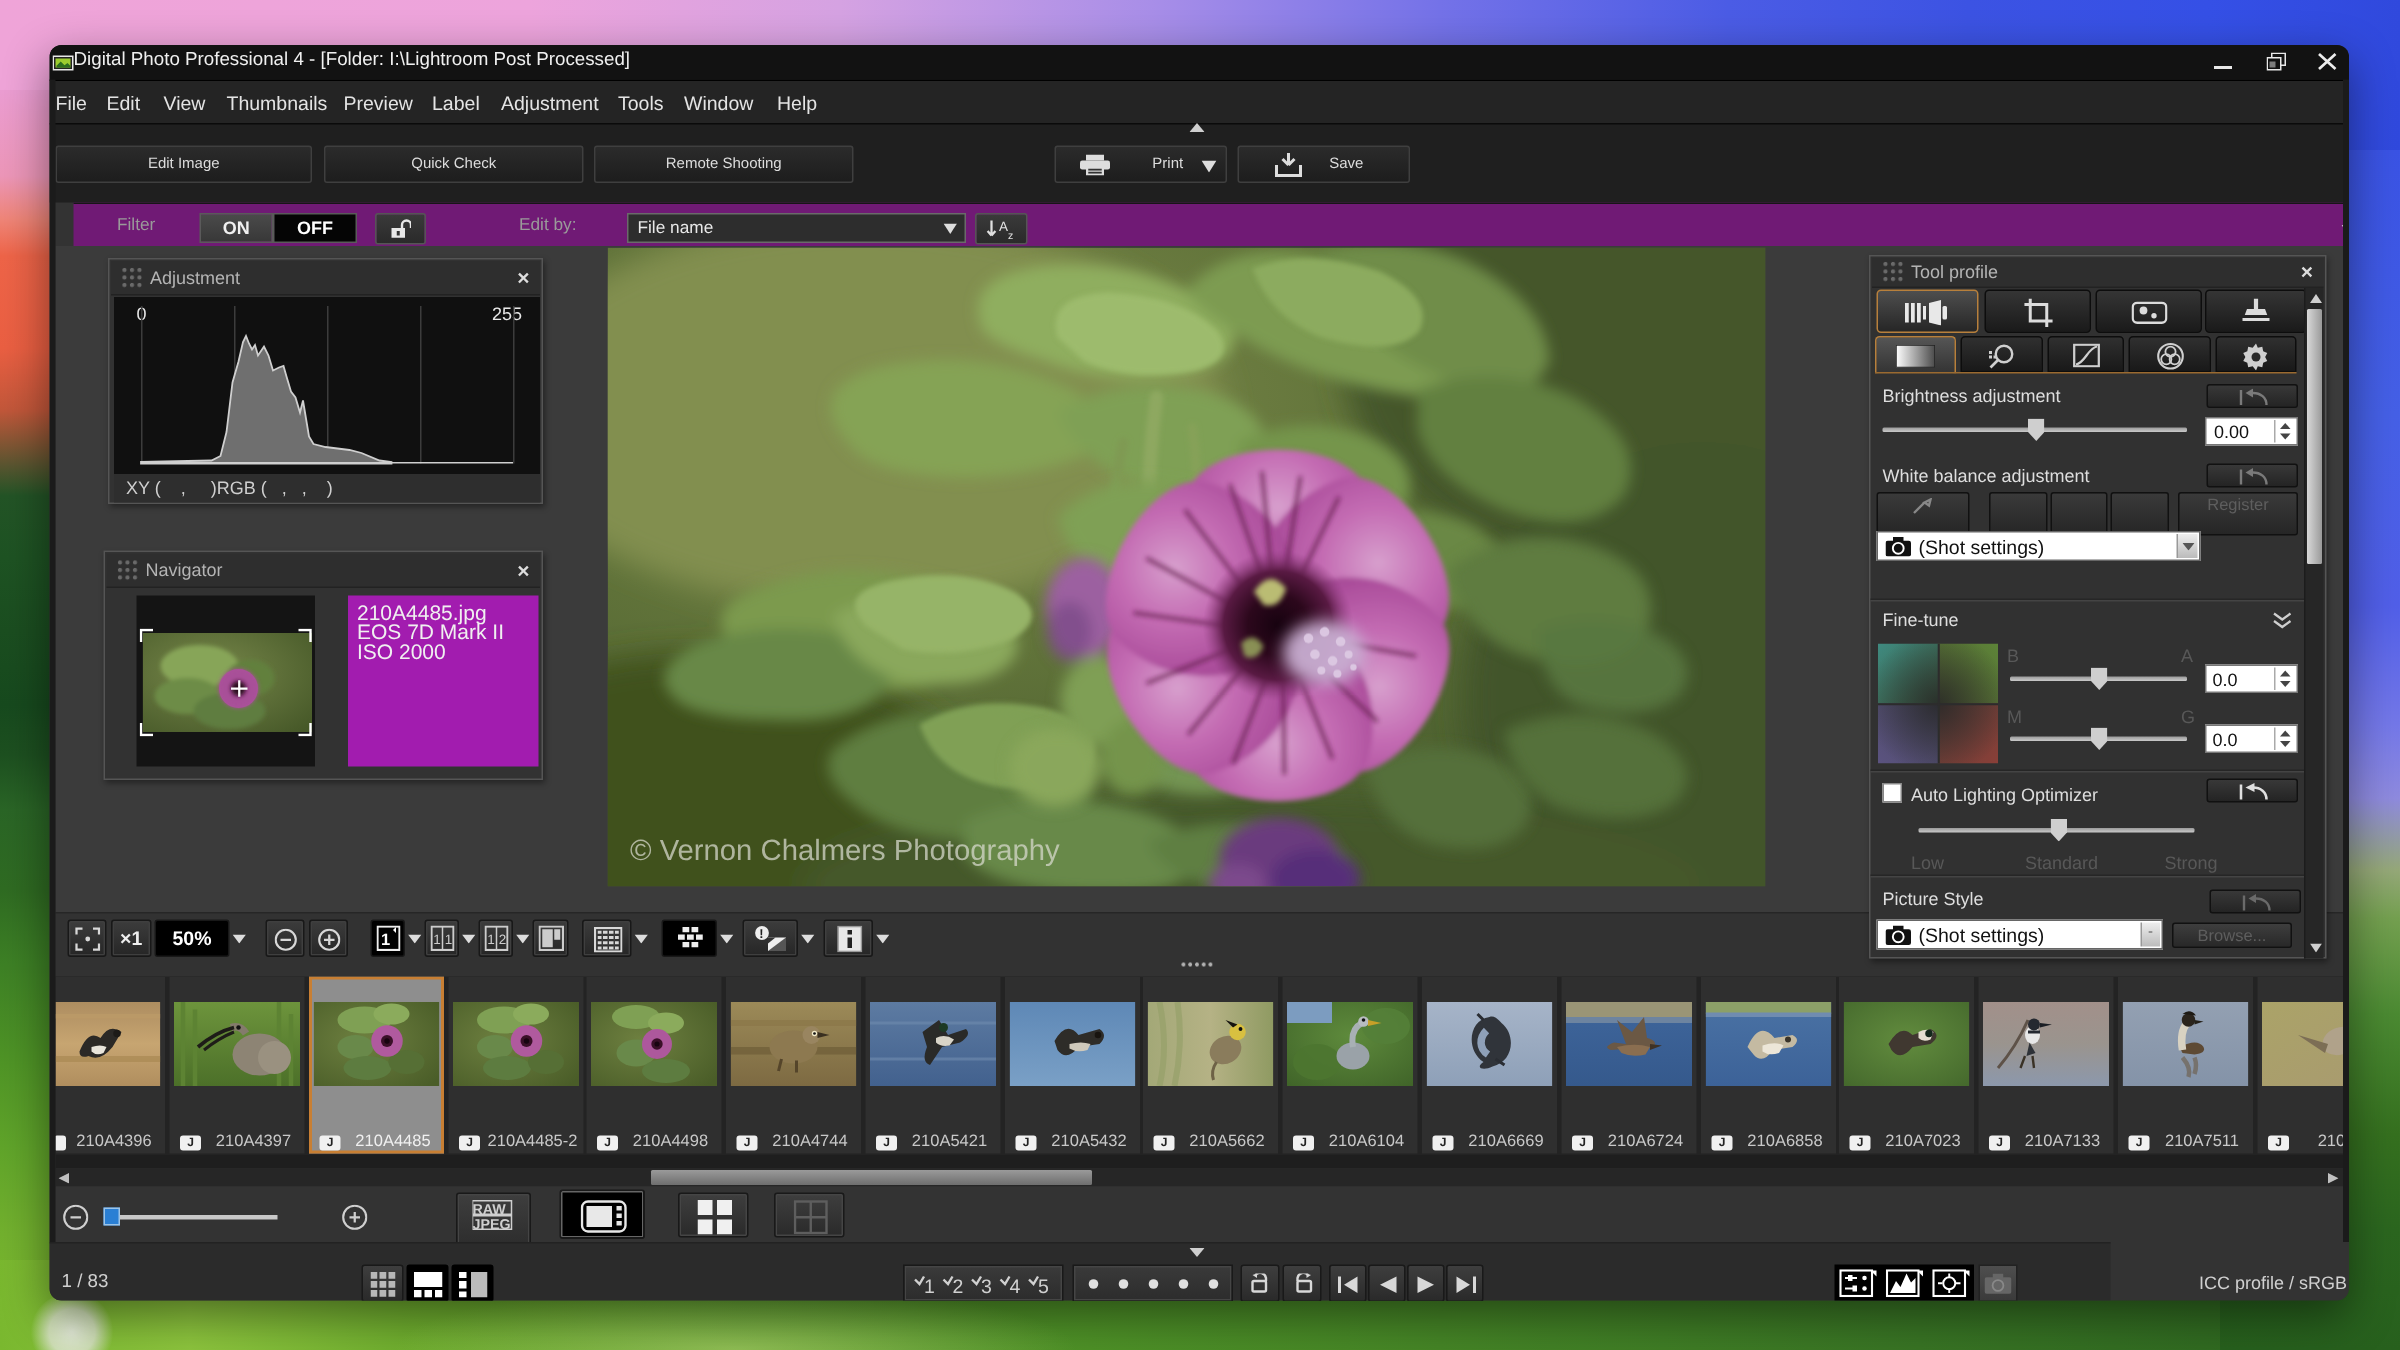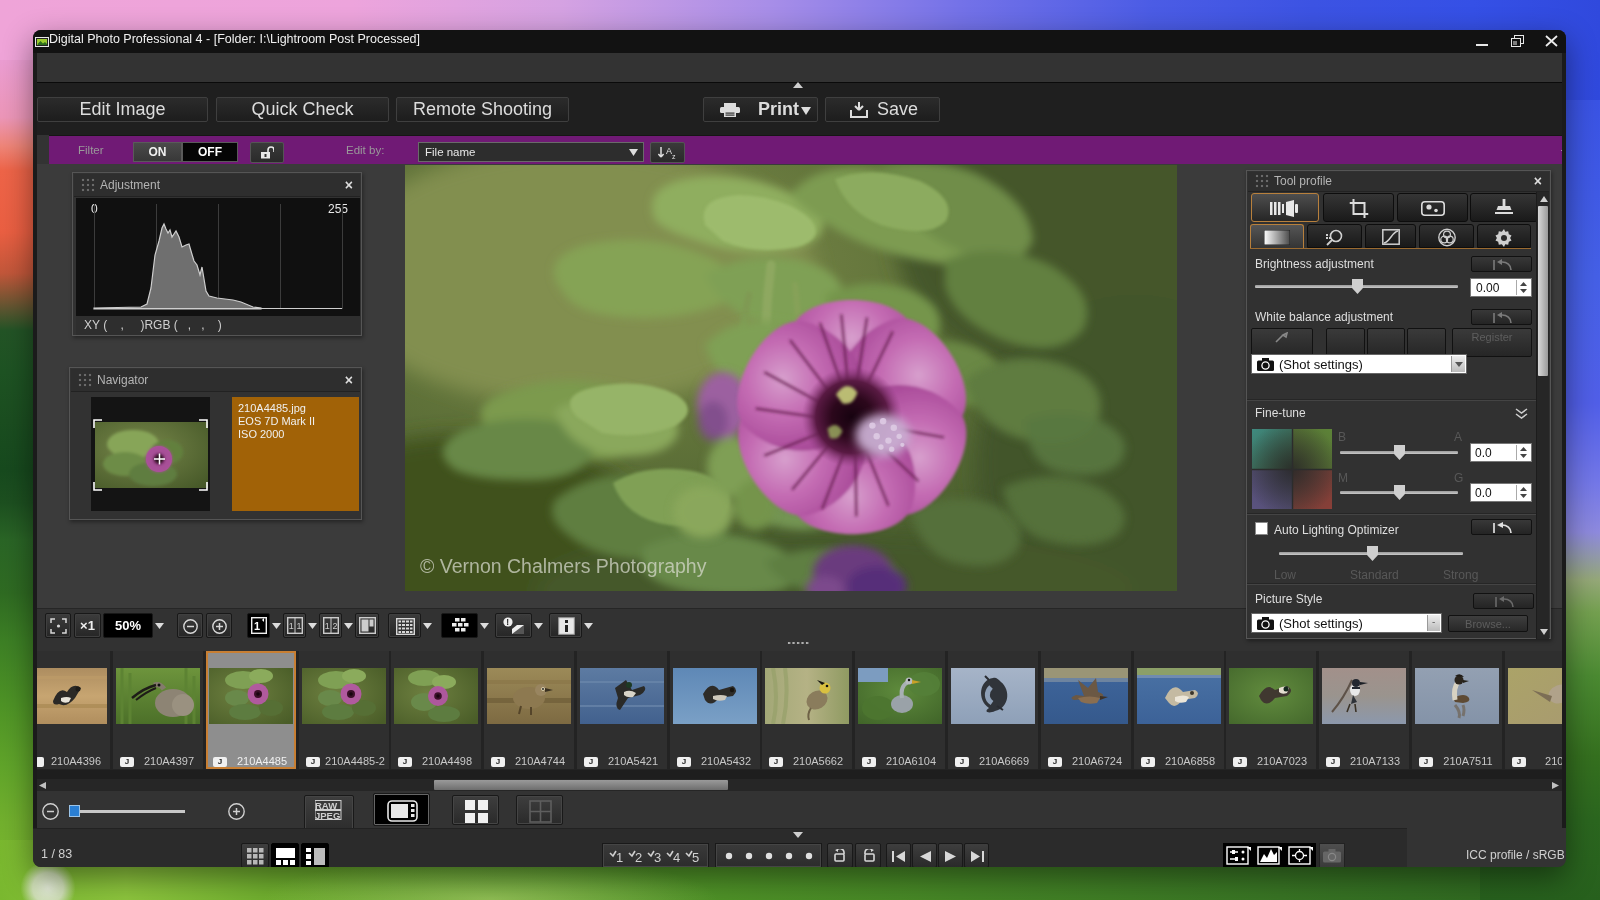--- a/index.html
+++ b/index.html
@@ -16,21 +16,21 @@
 #workspace { position:absolute; left:4px; top:134px; width:1525px; height:444px; background:#3b3b3b; overflow:hidden; }
 #zoombar { position:absolute; left:4px; top:578px; width:1525px; height:43px; background:#323232; border-top:1px solid #262626; }
 #thumbs { position:absolute; left:4px; top:621px; width:1525px; height:119px; background:#232323; overflow:hidden; }
 #gaprow { position:absolute; left:4px; top:740px; width:1525px; height:9px; background:#1e1e1e; }
 #scrollrow { position:absolute; left:4px; top:749px; width:1525px; height:12px; background:#262626; }
 #toolrow2 { position:absolute; left:4px; top:761px; width:1525px; height:37px; background:#333; }
 #statusrow { position:absolute; left:0; top:798px; width:1374px; height:39px; background:#2b2b2b; border-top:1px solid #222; }
 #winleft { position:absolute; left:0; top:23px; width:4px; height:775px; background:#1b1b1b; }
 #winright { position:absolute; right:0; top:23px; width:4px; height:775px; background:#1b1b1b; }
 .menuitem { position:absolute; top:0; height:29px; line-height:29px; color:#e4e4e4; font-size:13px; }
-.tbtn { position:absolute; top:14px; height:25px; background:linear-gradient(#2b2b2b,#1d1d1d); border:1px solid #3f3f3f; border-radius:2px; color:#dcdcdc; font-size:18px; text-align:center; line-height:23px; }
+.tbtn { position:absolute; top:14px; height:25px; background:linear-gradient(#2b2b2b,#1d1d1d); border:1px solid #3f3f3f; border-radius:2px; color:#dcdcdc; font-size:10px; text-align:center; line-height:23px; }
 .panel { position:absolute; background:#323232; border:1px solid #555; box-shadow:1px 2px 4px rgba(0,0,0,.4); }
 .ptitle { position:absolute; left:1px; top:1px; right:1px; height:23px; background:#2e2e2e; border-bottom:1px solid #222; color:#b4b4b4; font-size:12px; }
 .grip { position:absolute; left:7px; top:4px; width:14px; height:15px;
   background-image:radial-gradient(circle at 2px 2px,#6a6a6a 1.2px, transparent 1.6px);
   background-size:5px 5px; }
 .px { position:absolute; top:3px; right:7px; color:#ddd; font-size:14px; font-weight:bold; line-height:16px; }
 .bigtab { position:absolute; top:22px; height:29px; background:linear-gradient(#353535,#1a1a1a); border:1px solid #0d0d0d; border-radius:3px; }
 .smtab { position:absolute; top:53px; height:24px; background:linear-gradient(#303030,#191919); border:1px solid #0d0d0d; border-radius:3px 3px 0 0; }
 .rstbtn { position:absolute; width:61px; height:16px; background:linear-gradient(#383838,#242424); border:1px solid #111; border-radius:2px; }
 .valbox { position:absolute; width:62px; height:19px; background:#fff; border:1px solid #777; color:#111; font-size:12px; }
@@ -75,33 +75,45 @@
       <div class="abs" style="left:1443px;top:14px;width:12px;height:2px;background:#e8e8e8;"></div>
       <svg class="abs" style="left:1478px;top:5px" width="14" height="13" viewBox="0 0 14 13">
           <rect x="3.5" y="0.5" width="9" height="8" fill="none" stroke="#e8e8e8"></rect>
           <rect x="0.5" y="3.5" width="9" height="8" fill="#121212" stroke="#e8e8e8"></rect>
           <rect x="2" y="6" width="4" height="4" fill="#e8e8e8" opacity=".5"></rect>
         </svg>
       <svg class="abs" style="left:1512px;top:5px" width="13" height="12" viewBox="0 0 13 12">
           <path d="M1 1l11 10M12 1L1 11" stroke="#ececec" stroke-width="1.8"></path>
         </svg>
     </div>
+    <div id="menubar">
+      <div class="menuitem" style="left:4px;">File</div>
+      <div class="menuitem" style="left:38px;">Edit</div>
+      <div class="menuitem" style="left:76px;">View</div>
+      <div class="menuitem" style="left:118px;">Thumbnails</div>
+      <div class="menuitem" style="left:196px;">Preview</div>
+      <div class="menuitem" style="left:255px;">Label</div>
+      <div class="menuitem" style="left:301px;">Adjustment</div>
+      <div class="menuitem" style="left:379px;">Tools</div>
+      <div class="menuitem" style="left:423px;">Window</div>
+      <div class="menuitem" style="left:485px;">Help</div>
+    </div>
     <div id="toolbar">
       <div class="tbtn" style="left:4px;width:171px;">Edit Image</div>
       <div class="tbtn" style="left:183px;width:173px;">Quick Check</div>
       <div class="tbtn" style="left:363px;width:173px;">Remote Shooting</div>
       <div class="tbtn" style="left:670px;width:115px;">
         <svg class="abs" style="left:16px;top:5px" width="20" height="14" viewBox="0 0 20 14">
             <rect x="4" y="0" width="12" height="4" fill="#ddd"></rect>
             <rect x="0" y="4" width="20" height="6" rx="1.5" fill="#ddd"></rect>
             <rect x="4" y="8" width="12" height="6" fill="#ddd"></rect>
             <rect x="5.5" y="9.5" width="9" height="1.2" fill="#333"></rect>
             <rect x="5.5" y="11.5" width="9" height="1.2" fill="#333"></rect>
           </svg>
-        <span style="margin-left:36px;font-weight:bold;">Print</span>
+        <span style="margin-left:36px;">Print</span>
         <svg class="abs" style="left:97px;top:9px" width="10" height="8" viewBox="0 0 10 8">
             <path d="M0 0h10L5 8z" fill="#ddd"></path>
           </svg>
       </div>
       <div class="tbtn" style="left:792px;width:115px;">
         <svg class="abs" style="left:24px;top:4px" width="18" height="16" viewBox="0 0 18 16">
             <path d="M1 8v7h16V8" fill="none" stroke="#ddd" stroke-width="2"></path>
             <path d="M9 0v8M9 8l-4-4M9 8l4-4" stroke="#ddd" stroke-width="2" fill="none"></path>
           </svg>
         <span style="margin-left:30px;">Save</span>
@@ -327,21 +339,21 @@
             </svg>
           </div>
           <g></g>
           <svg class="abs" style="left:2px;top:22px" width="115" height="72" viewBox="0 0 115 72">
             <g stroke="#fff" stroke-width="1.6" fill="none">
               <path d="M1 9V1H9M106 1h8v8M1 63v8h8M114 63v8h-8"></path>
             </g>
             <path d="M61 40h11M66.5 34.5v11" stroke="#fff" stroke-width="1.5"></path>
           </svg>
         </div>
-        <div class="abs" style="left:162px;top:29px;width:127px;height:114px;background:#a16207;color:#f0f0f0;font-size:11px;line-height:13px;">
+        <div class="abs" style="left:162px;top:29px;width:127px;height:114px;background:#a21caf;color:#f0f0f0;font-size:14px;line-height:13px;">
           <div style="margin:5px 0 0 6px;">210A4485.jpg<br>EOS 7D Mark II<br>ISO 2000</div>
         </div>
       </div>
           </div>
     <div id="zoombar">
       <div class="zbtn" style="left:8px;width:26px;">
           <svg style="position:absolute;left:4px;top:4px" width="17" height="16" viewBox="0 0 17 16">
             <g stroke="#d8d8d8" stroke-width="1.5" fill="none">
               <path d="M1 5V1h4M12 1h4v4M16 11v4h-4M5 15H1v-4"></path>
             </g>

